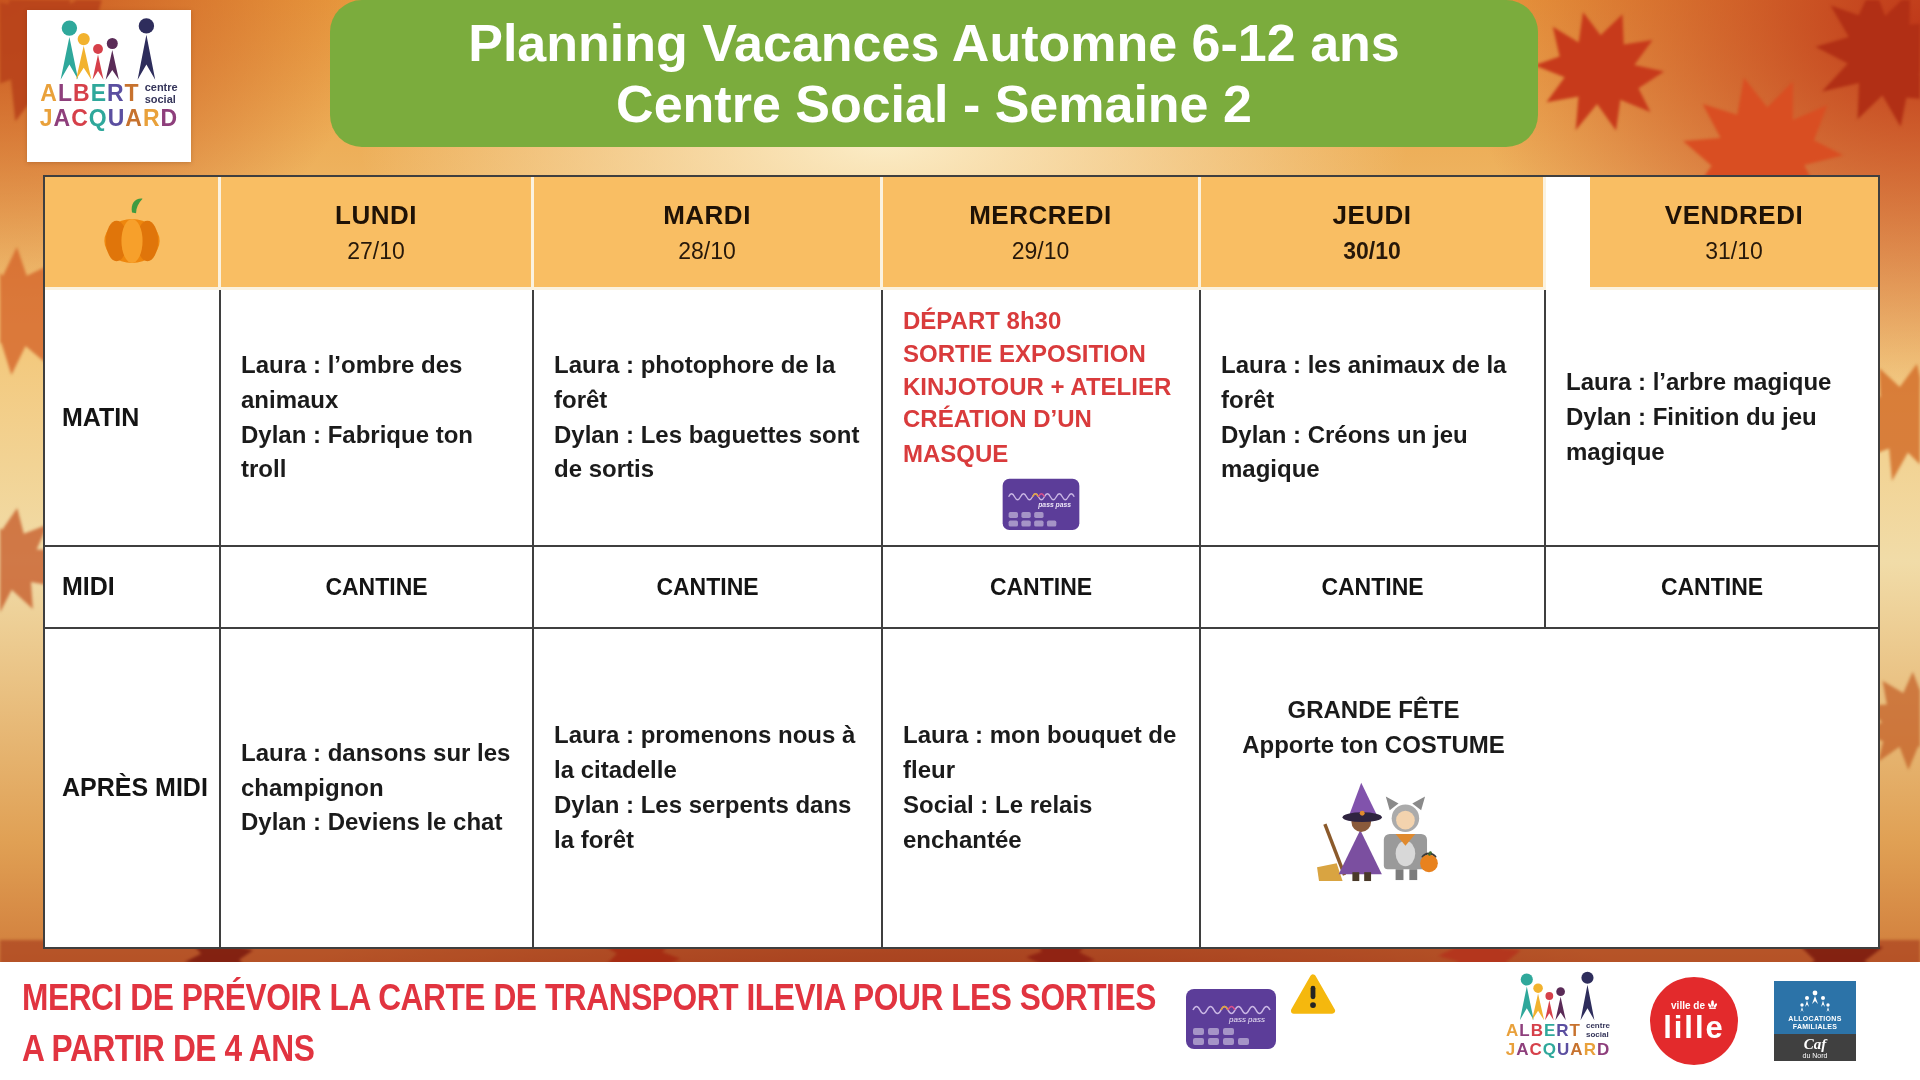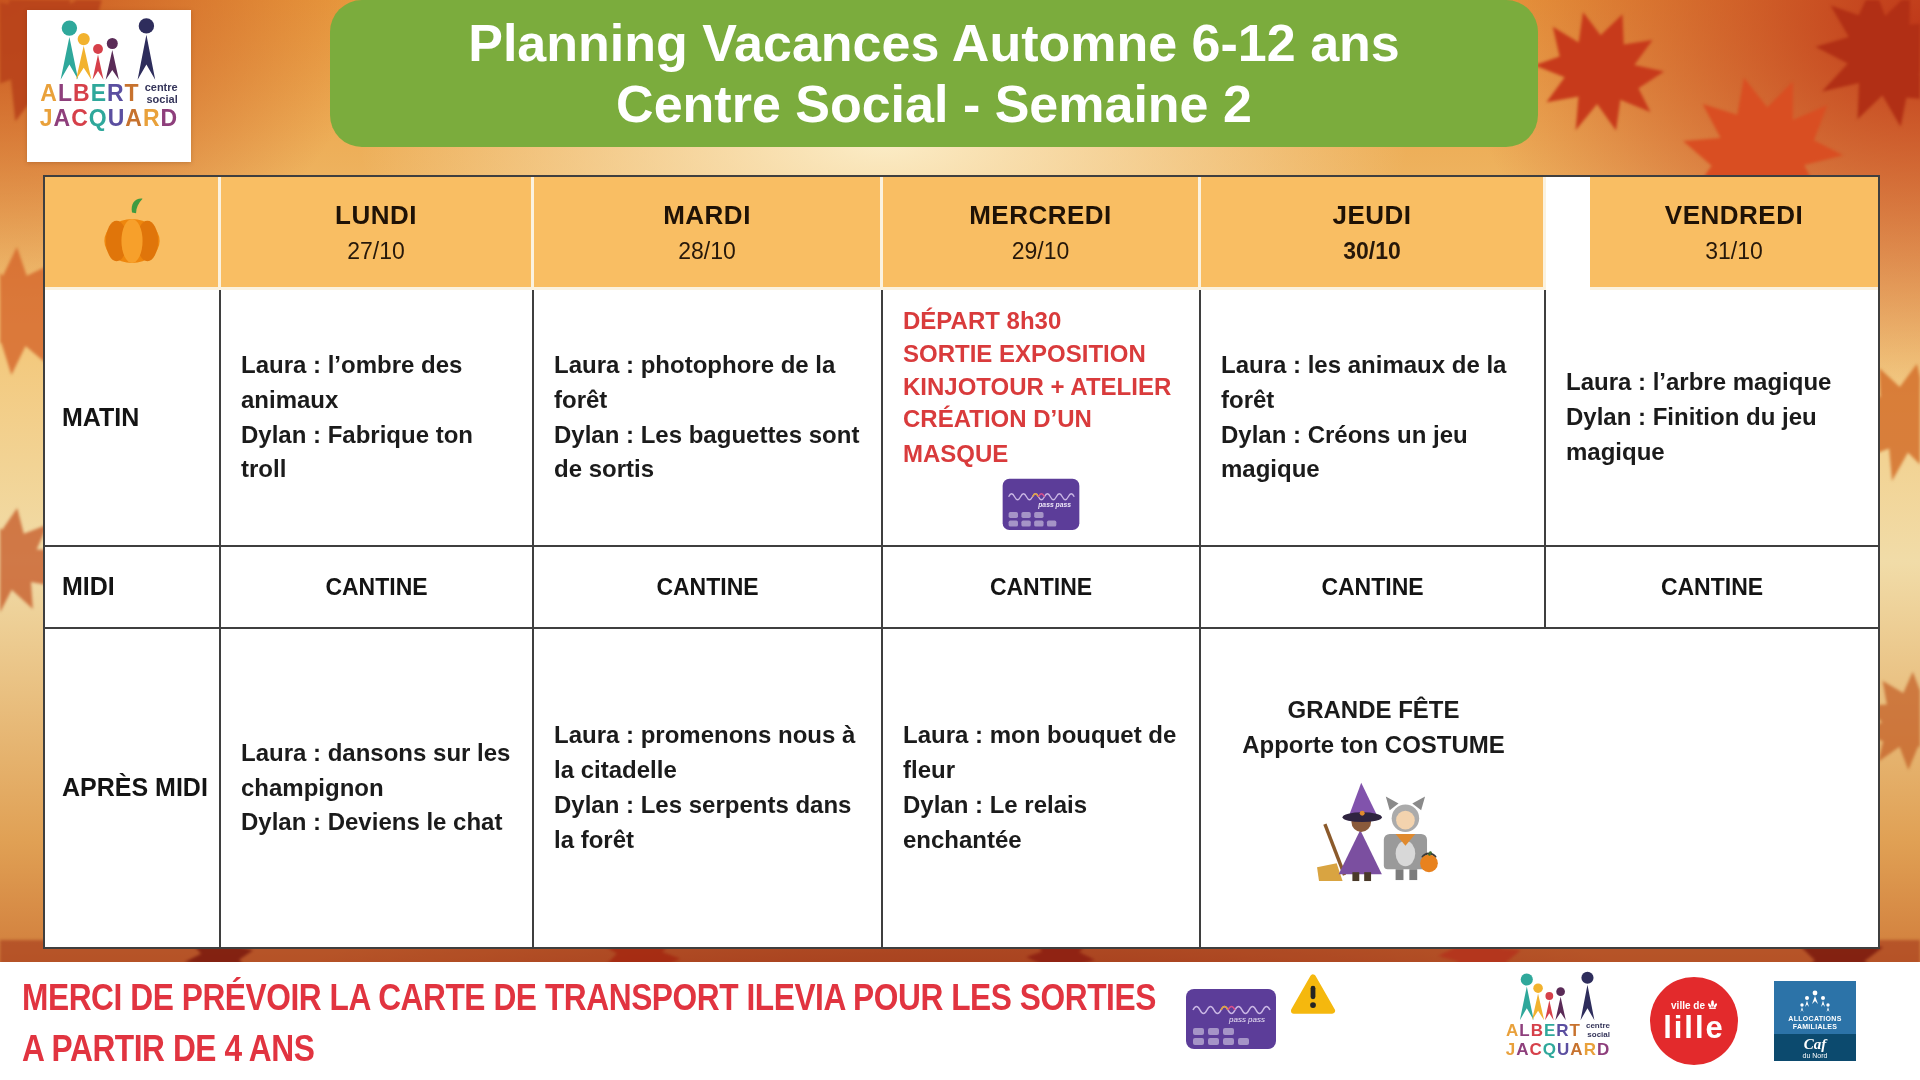--- a/index.html
+++ b/index.html
@@ -17,21 +17,21 @@
   .bg-leaves { position:absolute; left:0; top:0; width:1920px; height:1080px; filter:blur(1.6px); }
 
   
   .logo-card { position:absolute; left:27px; top:10px; width:164px; height:152px; background:#fff;
     display:flex; flex-direction:column; align-items:center; padding-top:6px; box-sizing:border-box;
     box-shadow:0 1px 4px rgba(90,40,10,.25); }
   .logo-figs { width:118px; height:66px; }
   .logo-text { text-align:center; line-height:1; }
   .logo-row { display:flex; align-items:center; gap:5px; justify-content:center; }
   .logo-name { font-size:23px; font-weight:700; letter-spacing:1px; }
-  .logo-tag { display:flex; flex-direction:column; align-items:flex-end; color:#35355a; font-size:11px; line-height:1.05; font-weight:700; }
+  .logo-tag { display:flex; flex-direction:column; align-items:flex-start; color:#35355a; font-size:11px; line-height:1.05; font-weight:700; }
   .logo-jac { margin-top:2px; }
 
   
   .banner { position:absolute; left:330px; top:0; width:1208px; height:147px; background:#7BAC3D;
     border-radius:32px; display:flex; flex-direction:column; justify-content:center; align-items:center;
     color:#fff; font-weight:700; font-size:52px; line-height:1.17; text-align:center; }
 
   
   .planning { position:absolute; left:43px; top:175px; width:1837px; height:774px; background:#fff;
     border:2px solid #3F3F3F; box-sizing:border-box; display:grid;
@@ -70,21 +70,21 @@
   .f-aj .logo-name { font-size:17px; }
   .f-aj .logo-tag { font-size:8px; }
   .f-lille { position:absolute; left:1650px; top:15px; width:88px; height:88px; border-radius:50%;
     background:#E32A2C; color:#fff; display:flex; flex-direction:column; align-items:center; justify-content:center; }
   .lille-top { font-size:10px; font-weight:700; display:flex; align-items:center; gap:3px; }
   .lille-name { font-size:31px; font-weight:700; letter-spacing:2px; line-height:1; margin-top:1px; }
   .f-caf { position:absolute; left:1774px; top:19px; width:82px; height:80px; display:flex; flex-direction:column; }
   .caf-top { background:#2C73A8; flex:1; display:flex; flex-direction:column; align-items:center; justify-content:flex-end; padding-bottom:3px; }
   .caf-top svg { width:36px; height:26px; }
   .caf-line { color:#fff; font-size:7px; font-weight:700; line-height:1.15; letter-spacing:.3px; }
-  .caf-bot { background:#0c4a6e; height:27px; display:flex; flex-direction:column; align-items:center; justify-content:center; color:#fff; }
+  .caf-bot { background:#404040; height:27px; display:flex; flex-direction:column; align-items:center; justify-content:center; color:#fff; }
   .caf-name { font-family:"Liberation Serif", serif; font-style:italic; font-weight:700; font-size:15px; line-height:1; }
   .caf-sub { font-size:7px; line-height:1; }
 </style>
 </head>
 <body>
 
 <div class="stage">
 
   <svg class="bg-leaves" viewBox="0 0 1920 1080">
     <defs>
@@ -223,21 +223,21 @@
     <div class="cell c-body lr">
       <div class="ln">Laura : dansons sur les champignon</div>
       <div class="ln">Dylan : Deviens le chat</div>
     </div>
     <div class="cell c-body lr">
       <div class="ln">Laura : promenons nous à la citadelle</div>
       <div class="ln">Dylan : Les serpents dans la forêt</div>
     </div>
     <div class="cell c-body lr">
       <div class="ln">Laura : mon bouquet de fleur</div>
-      <div class="ln">Dylan : Le relais enchantée</div>
+      <div class="ln">Social : Le relais enchantée</div>
     </div>
     <div class="cell c-body fete lc lr">
       <div class="ln">GRANDE FÊTE</div>
       <div class="ln">Apporte ton COSTUME</div>
       <svg class="kids" viewBox="0 0 140 112">
         <path d="M20,52 L40,104" stroke="#8B5A2B" stroke-width="3.5"></path>
         <path d="M12,96 L32,92 L38,110 L14,110 Z" fill="#D9A441"></path>
         <path d="M56,58 L34,103 L78,103 Z" fill="#7B4FA0"></path>
         <rect x="48" y="101" width="7" height="9" fill="#4A3A2A"></rect>
           <rect x="60" y="101" width="7" height="9" fill="#4A3A2A"></rect>

